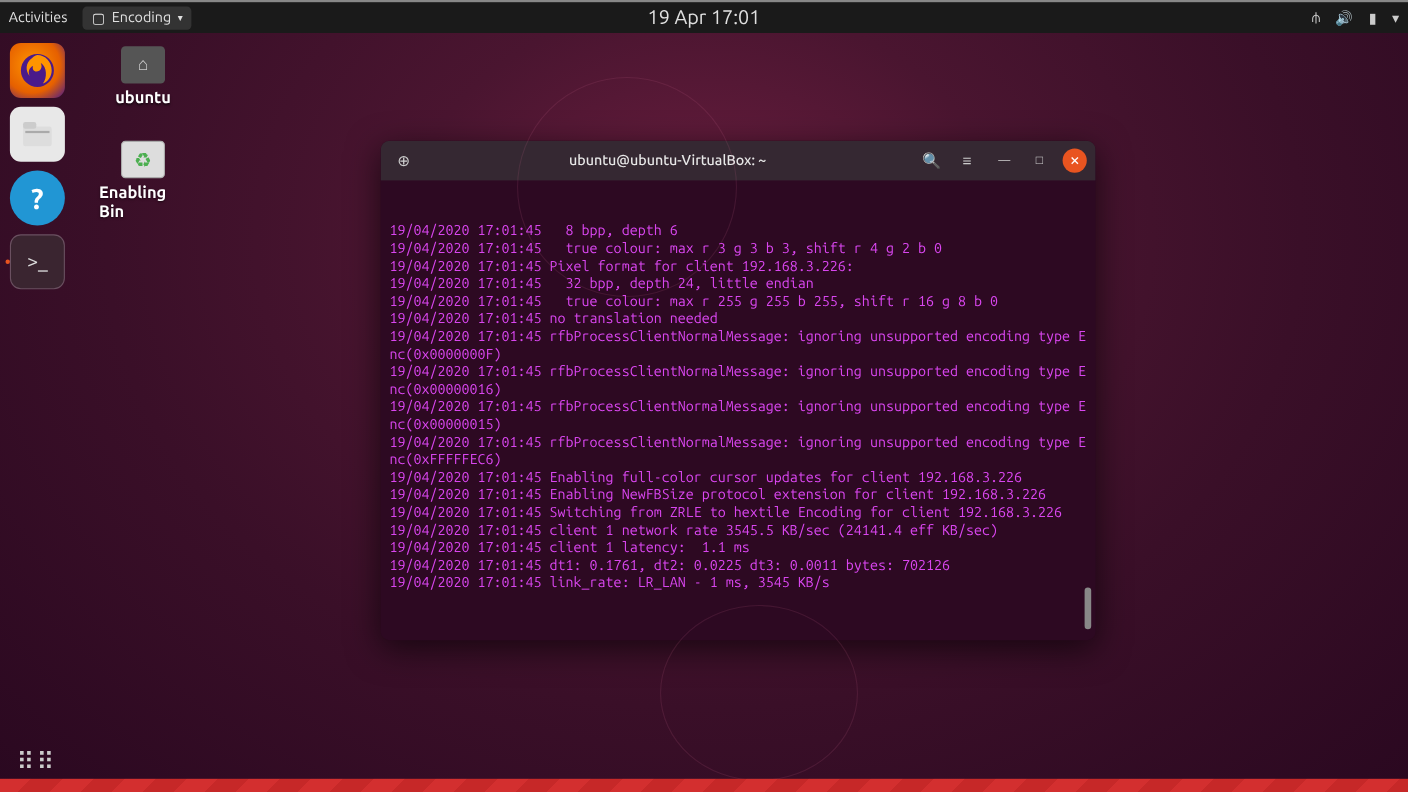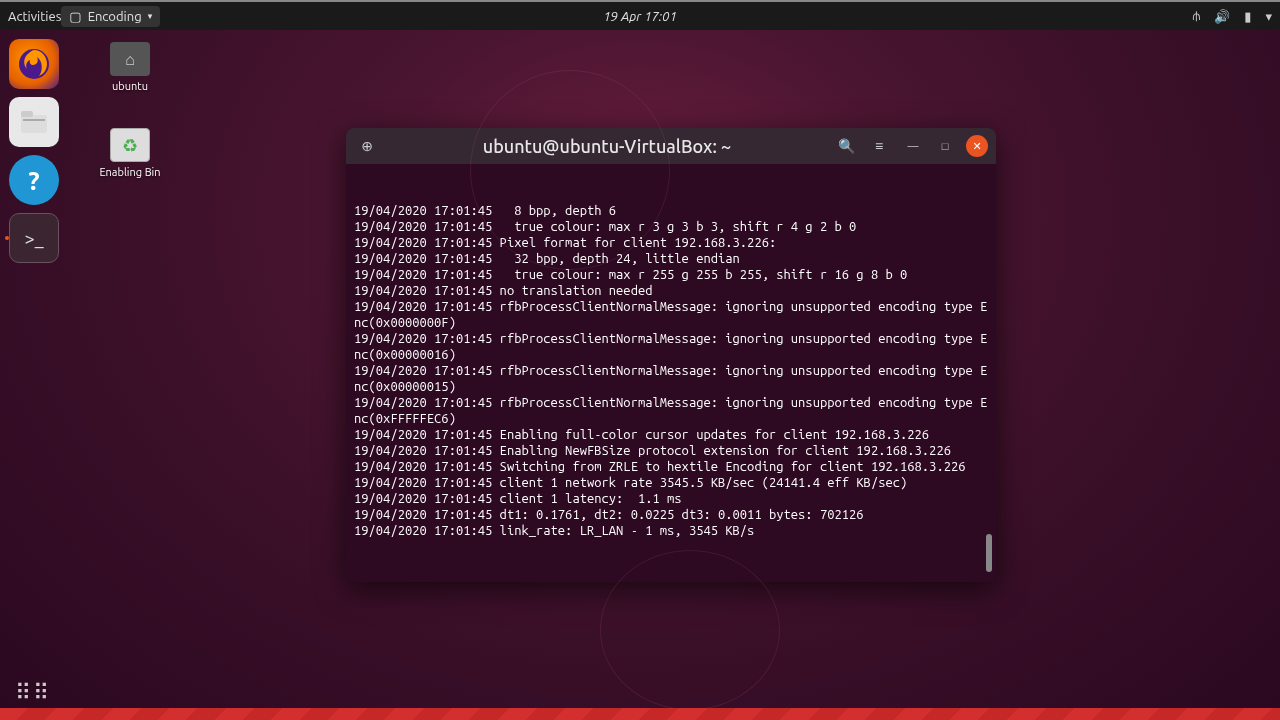--- a/index.html
+++ b/index.html
@@ -17,27 +17,26 @@
       height: 30px;
       background: #1a1a1a;
       color: #e0e0e0;
       display: flex;
       align-items: center;
       font-size: 13px;
       padding: 0 8px;
       position: relative;
       border-top: 2px solid #888;
     }
-    .topbar-left { display: flex; align-items: center; }
+    .topbar-left { display: flex; align-items: center; gap: 14px; }
     .topbar-center {
       position: absolute;
       left: 50%;
       transform: translateX(-50%);
-      font-size: 13px;
-      font-style: italic;
+      font-size: 18px;
     }
     .topbar-right {
       margin-left: auto;
       display: flex;
       align-items: center;
       gap: 14px;
     }
     .topbar-app {
       display: flex;
       align-items: center;
@@ -111,21 +110,21 @@
     .desktop-icon-img {
       width: 40px;
       height: 34px;
       border-radius: 4px;
       display: flex;
       align-items: center;
       justify-content: center;
     }
     .folder-icon { background: #555; color: #ccc; font-size: 16px; }
     .trash-icon { background: #ddd; color: #4caf50; font-size: 18px; border: 1px solid #aaa; }
-    .desktop-icon-label { color: #fff; font-size: 11px; text-shadow: 0 1px 2px rgba(0,0,0,0.6); }
+    .desktop-icon-label { color: #fff; font-size: 15px; text-shadow: 0 1px 2px rgba(0,0,0,0.6); font-weight: bold; }
 
     
     .terminal-window {
       position: absolute;
       left: 346px;
       top: 128px;
       width: 650px;
       background: #2d0922;
       border-radius: 8px;
       box-shadow: 0 8px 30px rgba(0,0,0,0.6);
@@ -146,21 +145,21 @@
       display: flex;
       align-items: center;
       justify-content: center;
       color: #ccc;
       font-size: 14px;
     }
     .titlebar-title {
       flex: 1;
       text-align: center;
       color: #e8e8e8;
-      font-size: 18px;
+      font-size: 13px;
       font-weight: 500;
     }
     .window-ctrl {
       width: 22px;
       height: 22px;
       border-radius: 50%;
       display: flex;
       align-items: center;
       justify-content: center;
       font-size: 11px;
@@ -168,21 +167,21 @@
     }
     .ctrl-min { color: #ccc; }
     .ctrl-max { color: #ccc; }
     .ctrl-close { background: #e95420; color: #fff; }
 
     .terminal-body {
       padding: 6px 8px 12px 8px;
       font-family: 'Ubuntu Mono', 'Courier New', monospace;
       font-size: 13px;
       line-height: 16px;
-      color: #ffffff;
+      color: #d946ef;
       white-space: pre-wrap;
       word-break: break-all;
       position: relative;
       min-height: 380px;
     }
     .terminal-line { display: block; }
     .terminal-scrollbar {
       position: absolute;
       right: 4px;
       bottom: 10px;

